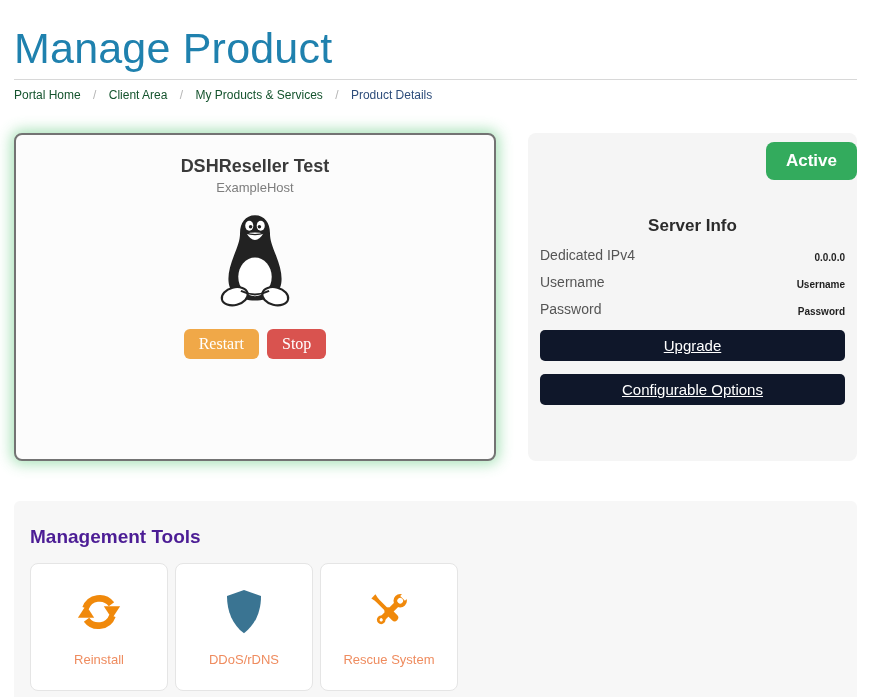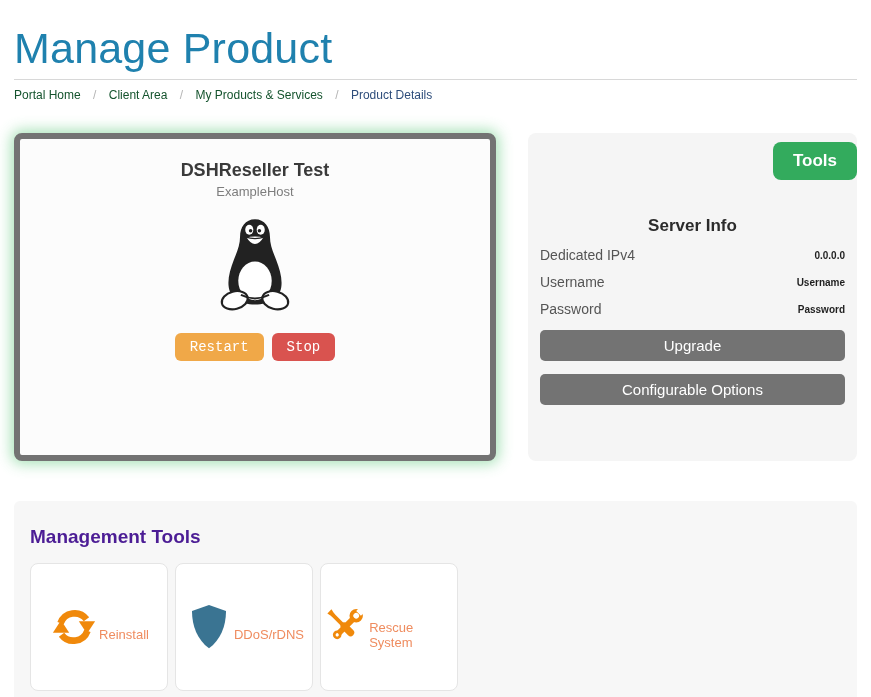--- a/index.html
+++ b/index.html
@@ -15,66 +15,66 @@
   .breadcrumb .sep { margin-right:9px; color:#b5b5b5; }
   .breadcrumb .current { color:#2e4d7b; font-weight:400; }
 
   
   .main-row { display:flex; gap:32px; margin-top:31px; }
 
   
   .product-card {
     flex:0 0 482px; height:328px;
     background:#fcfcfc;
-    border:6px solid #737373; border-radius:8px;
+    border:2px solid #737373; border-radius:8px;
     box-shadow:0 0 14px 3px rgba(62,190,98,.45);
     display:flex; flex-direction:column; align-items:center;
     overflow:hidden;
   }
   .product-name { margin-top:21px; font-size:18px; font-weight:bold; color:#3a3a3a; }
   .product-sub { margin-top:3px; font-size:13px; color:#7d7d7d; }
   .tux-wrap { margin-top:14px; height:104px; display:flex; align-items:center; }
   .controls { margin-top:16px; display:flex; gap:8px; }
-  .btn-pill { border:none; border-radius:6px; color:#fff; font-size:14px; padding:6px 15px; cursor:pointer; font-family:Liberation Mono, monospace; }
+  .btn-pill { border:none; border-radius:6px; color:#fff; font-size:16px; padding:6px 15px; cursor:pointer; font-family:Liberation Serif, serif; }
   .btn-restart { background:#f0a848; }
   .btn-stop { background:#d9534f; }
   .power-bar {
     margin-top:auto; width:100%; height:48px; background:#33ae5c;
     color:#fff; font-size:18px; font-weight:bold; text-align:center; line-height:48px;
   }
 
   
   .server-card {
     flex:1; height:328px; background:#f5f5f5; border-radius:8px;
     position:relative; padding:0 12px 14px 12px;
   }
   .status-badge {
     position:absolute; top:9px; right:0;
     background:#33ab5d; color:#fff; font-weight:bold; font-size:17px;
     padding:9px 20px; border-radius:8px;
   }
   .server-heading { text-align:center; font-size:17px; font-weight:bold; color:#2b2b2b; padding-top:83px; }
   .info-rows { margin-top:8px; }
-  .info-row { display:flex; justify-content:space-between; align-items:center; margin:11px 0; }
+  .info-row { display:flex; justify-content:space-between; align-items:flex-end; margin:11px 0; }
   .info-label { font-size:14px; color:#555; }
   .info-value { font-size:10px; font-weight:bold; color:#1f1f1f; }
   .btn-block {
     display:block; width:100%; margin-top:13px; border:none; border-radius:5px;
     color:#fff; font-size:15px; padding:7px 0; cursor:pointer; font-family:inherit;
   }
-  .btn-success { background:#737373; }
+  .btn-success { background:#0f172a;text-decoration:underline; }
   .btn-danger { background:#d9534f; }
 
   
   .tools-card { margin-top:40px; background:#f7f7f7; border-radius:6px; padding:25px 16px 24px 16px; }
   .tools-heading { font-size:19px; font-weight:bold; color:#4c1d95; margin-bottom:15px; }
   .tools-row { display:flex; gap:7px; }
   .tool-tile {
     width:138px; height:128px; background:#fff; border:1px solid #e5e5e5; border-radius:8px;
-    display:flex; flex-direction:row; align-items:center; justify-content:center; cursor:pointer;
+    display:flex; flex-direction:column; align-items:center; justify-content:center; cursor:pointer;
   }
   .tool-icon { width:50px; height:50px; display:flex; align-items:center; justify-content:center; }
   .icon-orange { color:#f0890b; }
   .icon-blue { color:#3a7492; }
   .tool-label { margin-top:15px; font-size:13px; color:#ef8c5f; }
 </style>
 </head>
 <body>
 
 <div class="container">
@@ -121,21 +121,21 @@
       </div>
 
       <div class="controls">
         <button class="btn-pill btn-restart">Restart</button>
         <button class="btn-pill btn-stop">Stop</button>
       </div>
 
     </div>
 
     <div class="server-card">
-      <div class="status-badge">Tools</div>
+      <div class="status-badge">Active</div>
       <div class="server-heading">Server Info</div>
 
       <div class="info-rows">
         <div class="info-row">
           <span class="info-label">Dedicated IPv4</span>
           <span class="info-value">0.0.0.0</span>
         </div>
         <div class="info-row">
           <span class="info-label">Username</span>
           <span class="info-value">Username</span>

